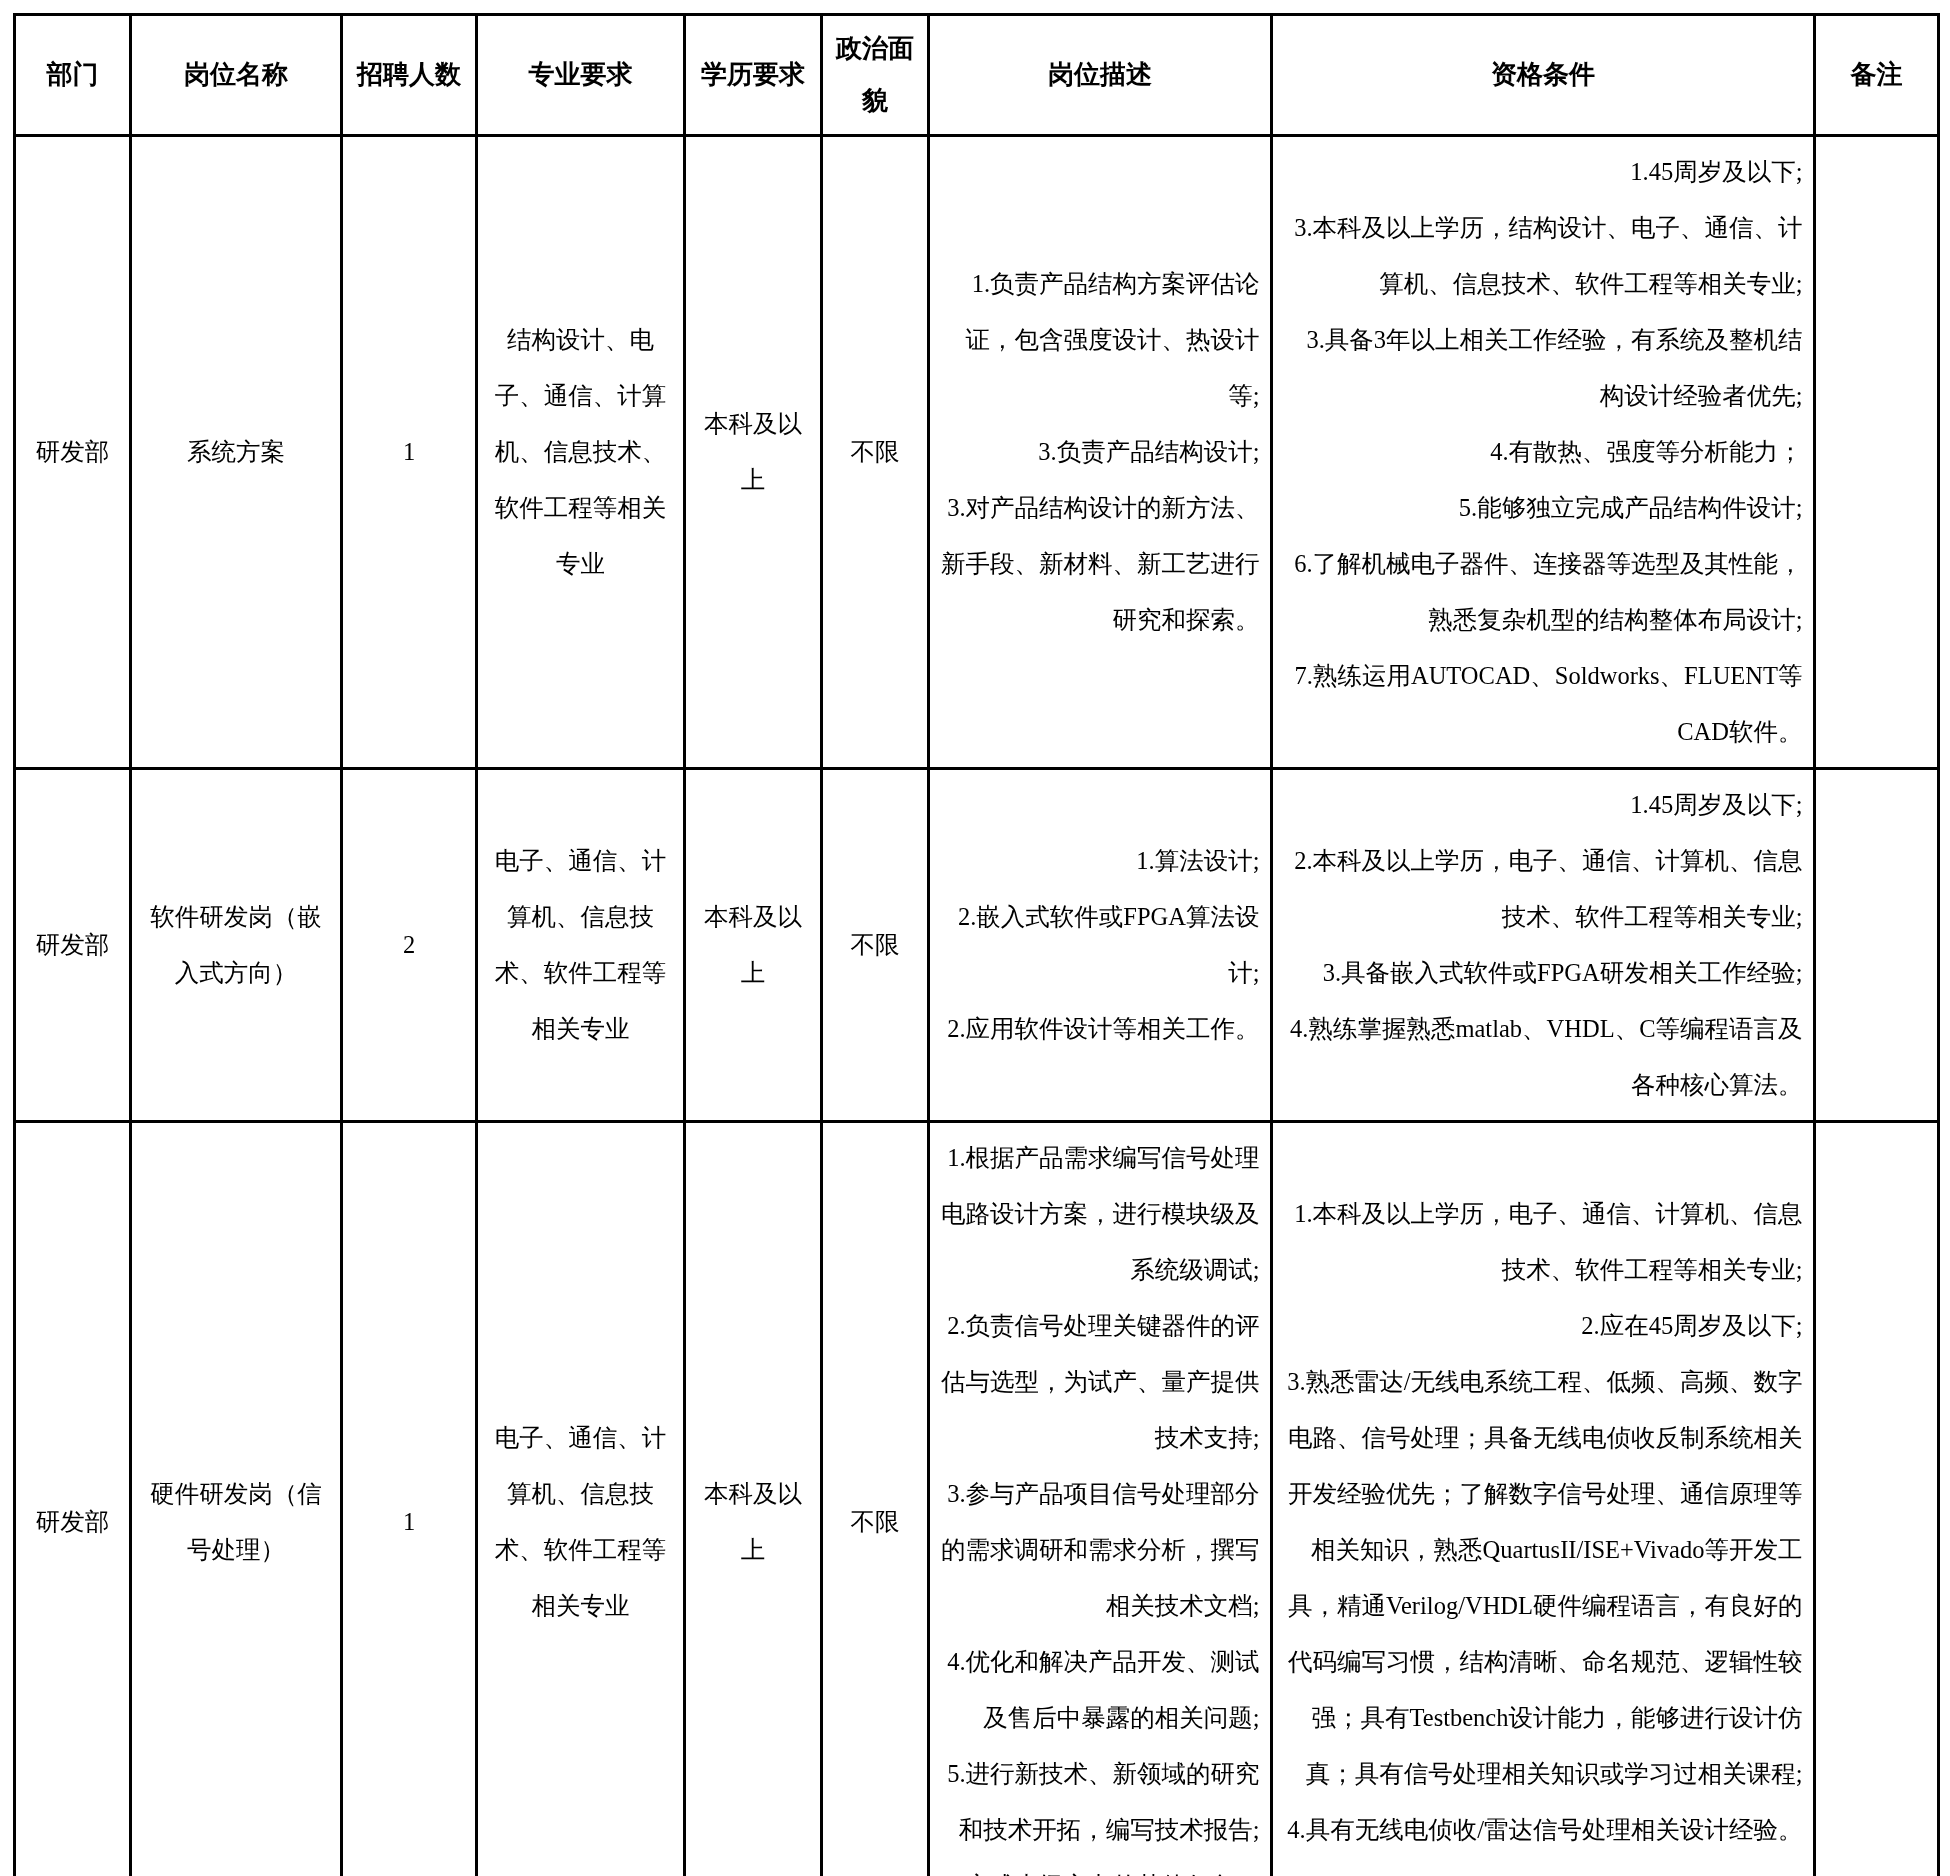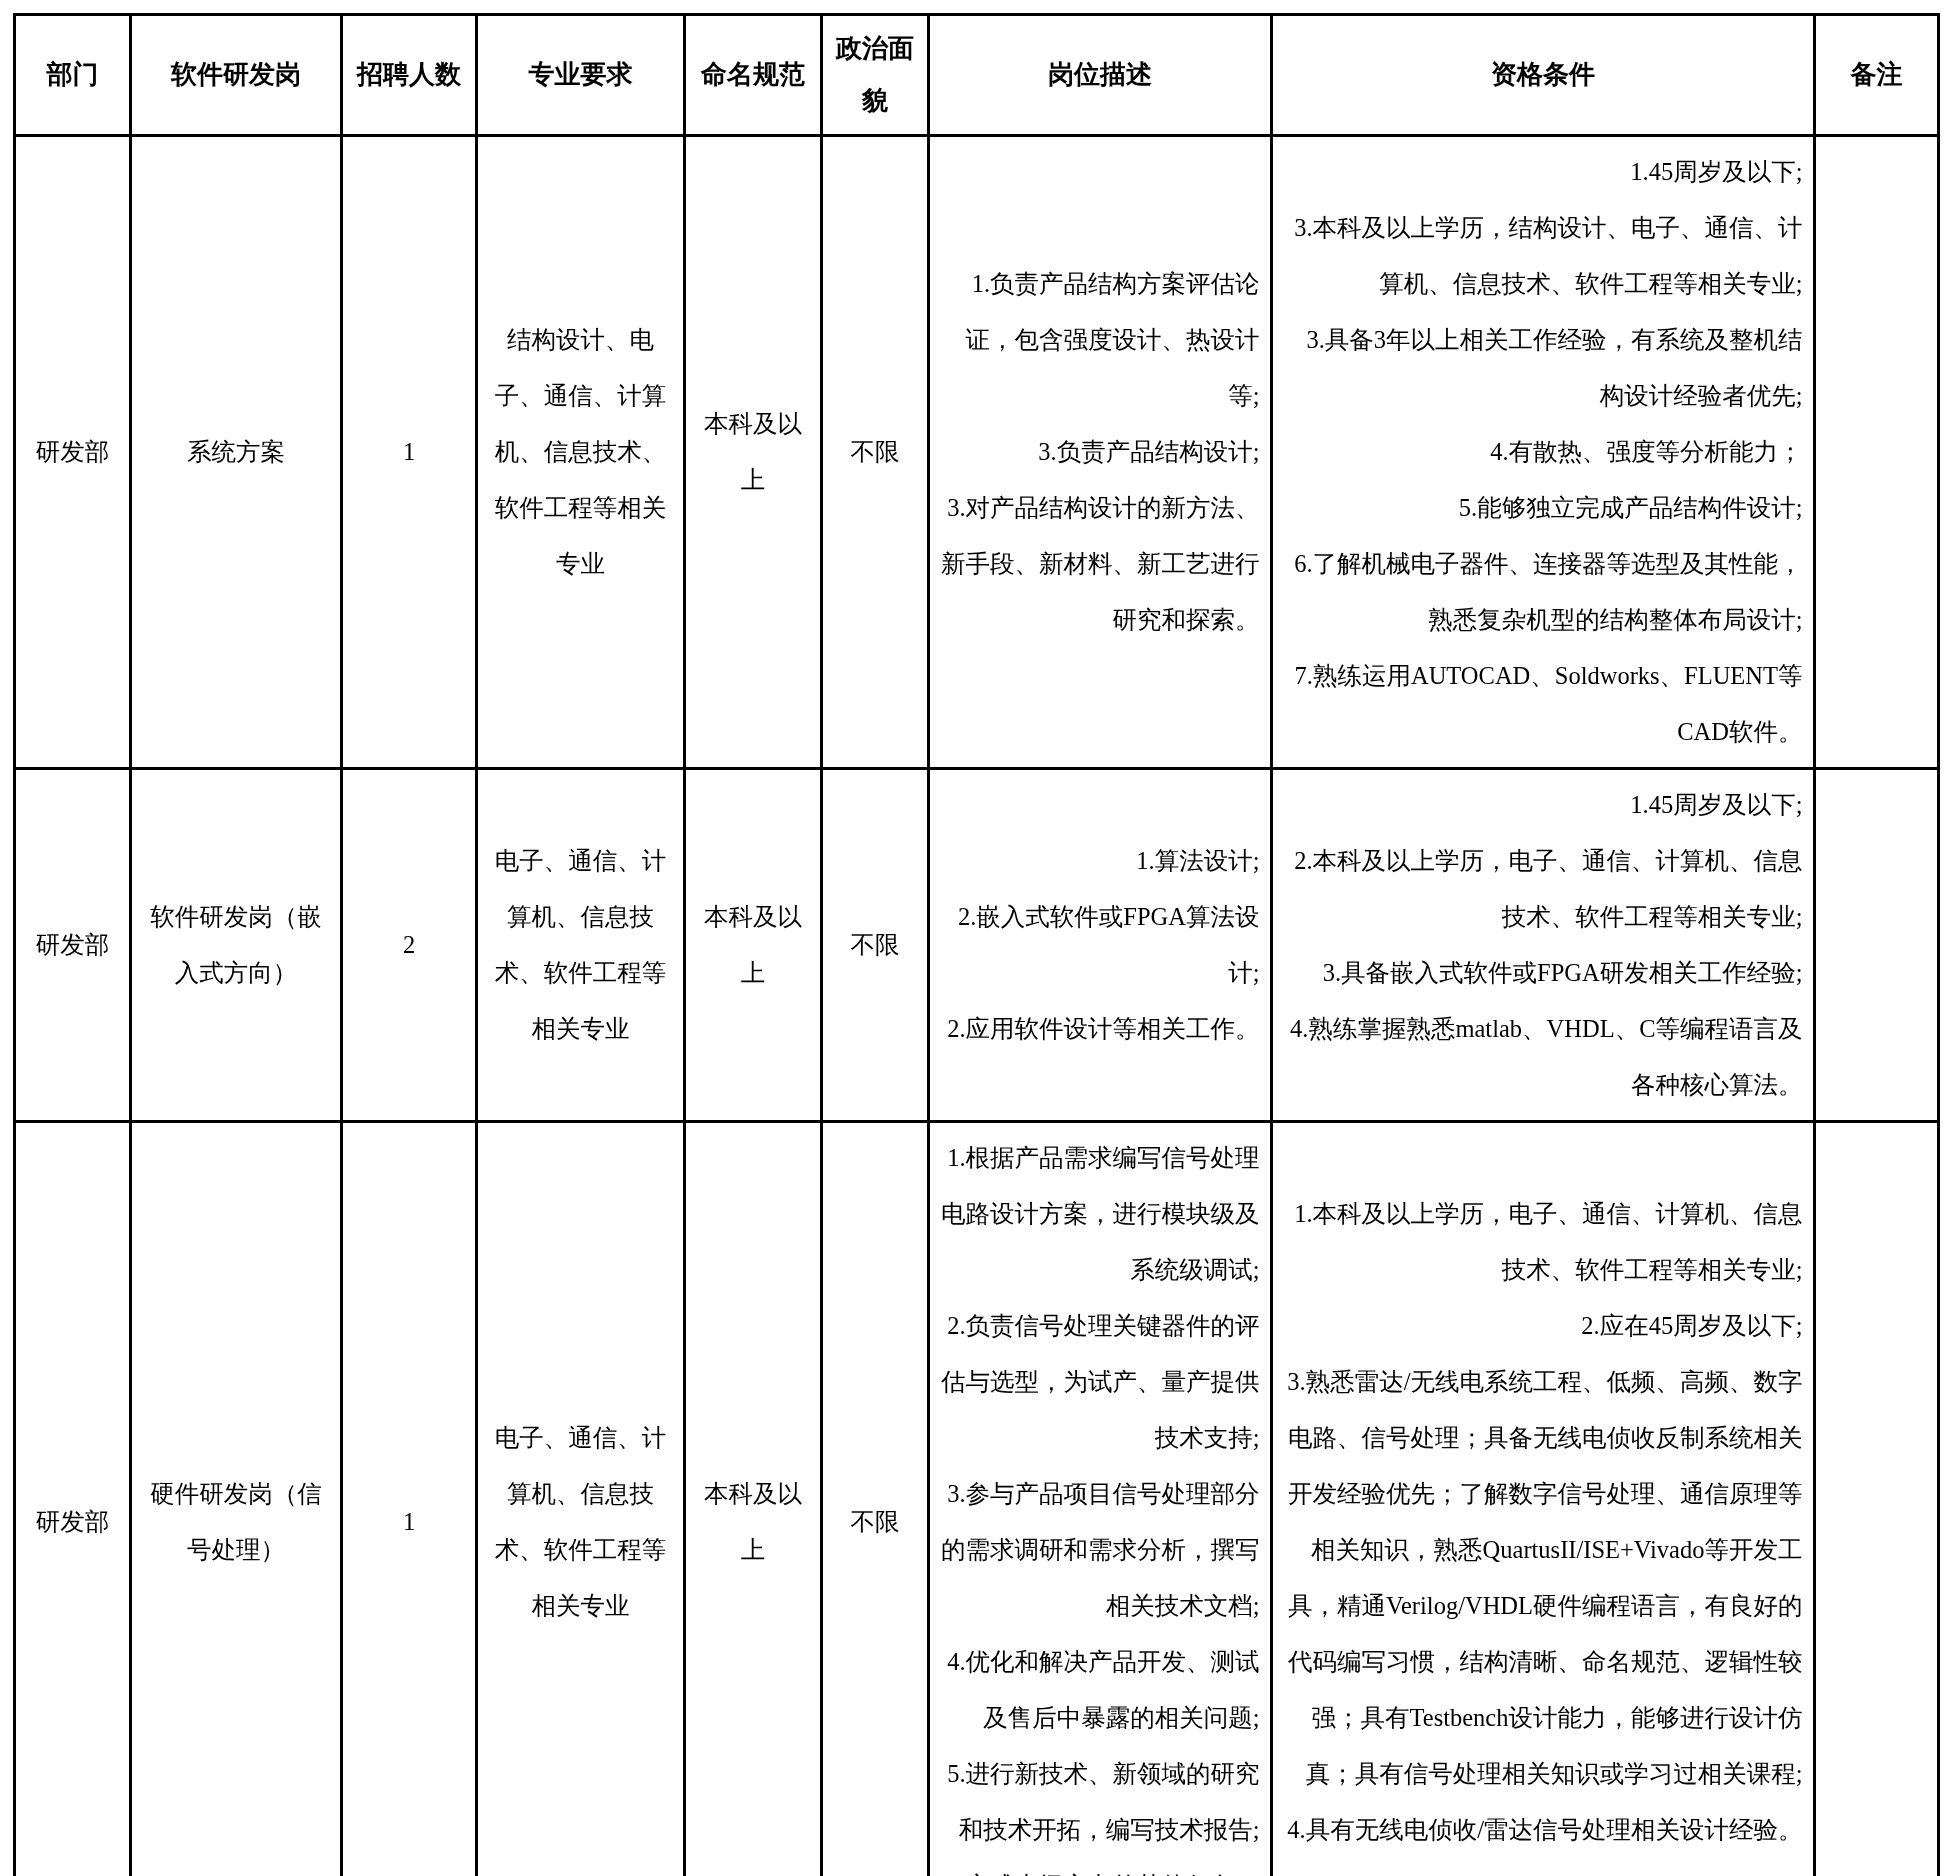--- a/index.html
+++ b/index.html
@@ -44,24 +44,24 @@
       <col style="width:137px">
       <col style="width:107px">
     <col style="width:343px">
       <col style="width:543px">
       <col style="width:124px">
   </colgroup>
 
   <tbody>
       <tr class="hdr">
     <th>部门</th>
-    <th>软件研发岗</th>
+    <th>岗位名称</th>
     <th>招聘人数</th>
     <th>专业要求</th>
-    <th>命名规范</th>
+    <th>学历要求</th>
     <th>政治面貌</th>
     <th>岗位描述</th>
     <th>资格条件</th>
     <th>备注</th>
   </tr>
 
   <tr class="row-0">
     <td>研发部</td>
     <td>系统方案</td>
     <td>1</td>

